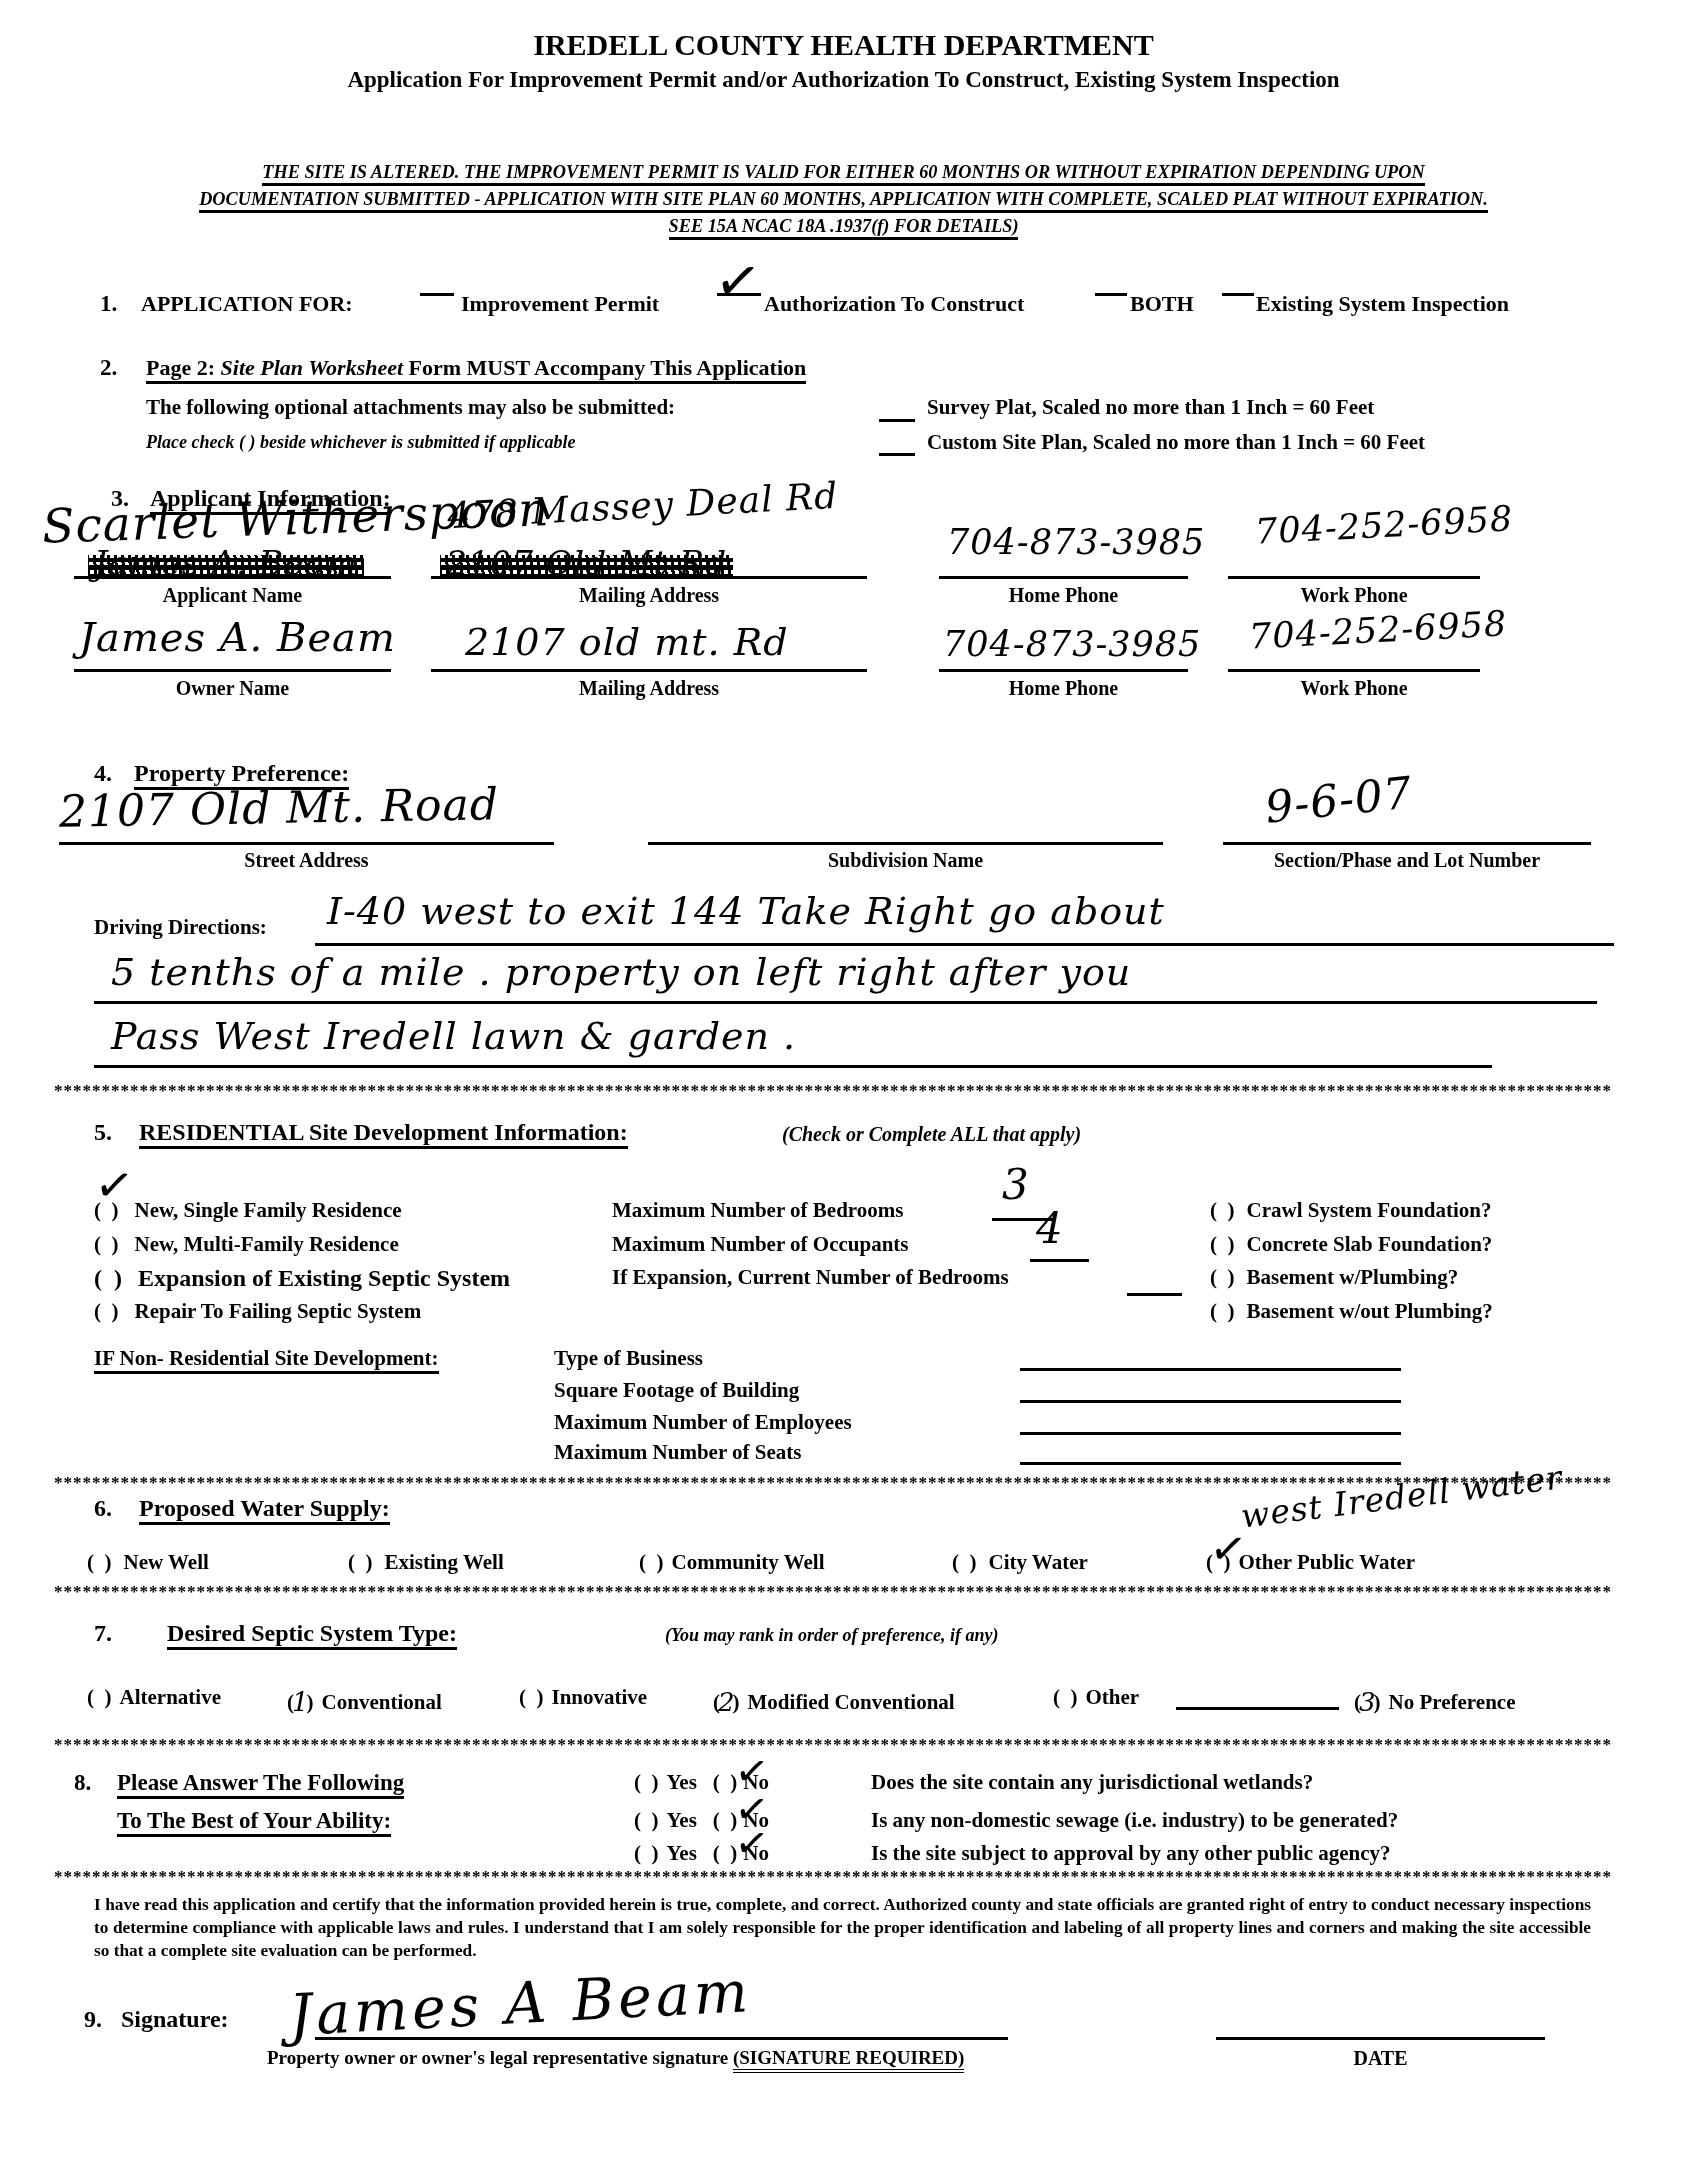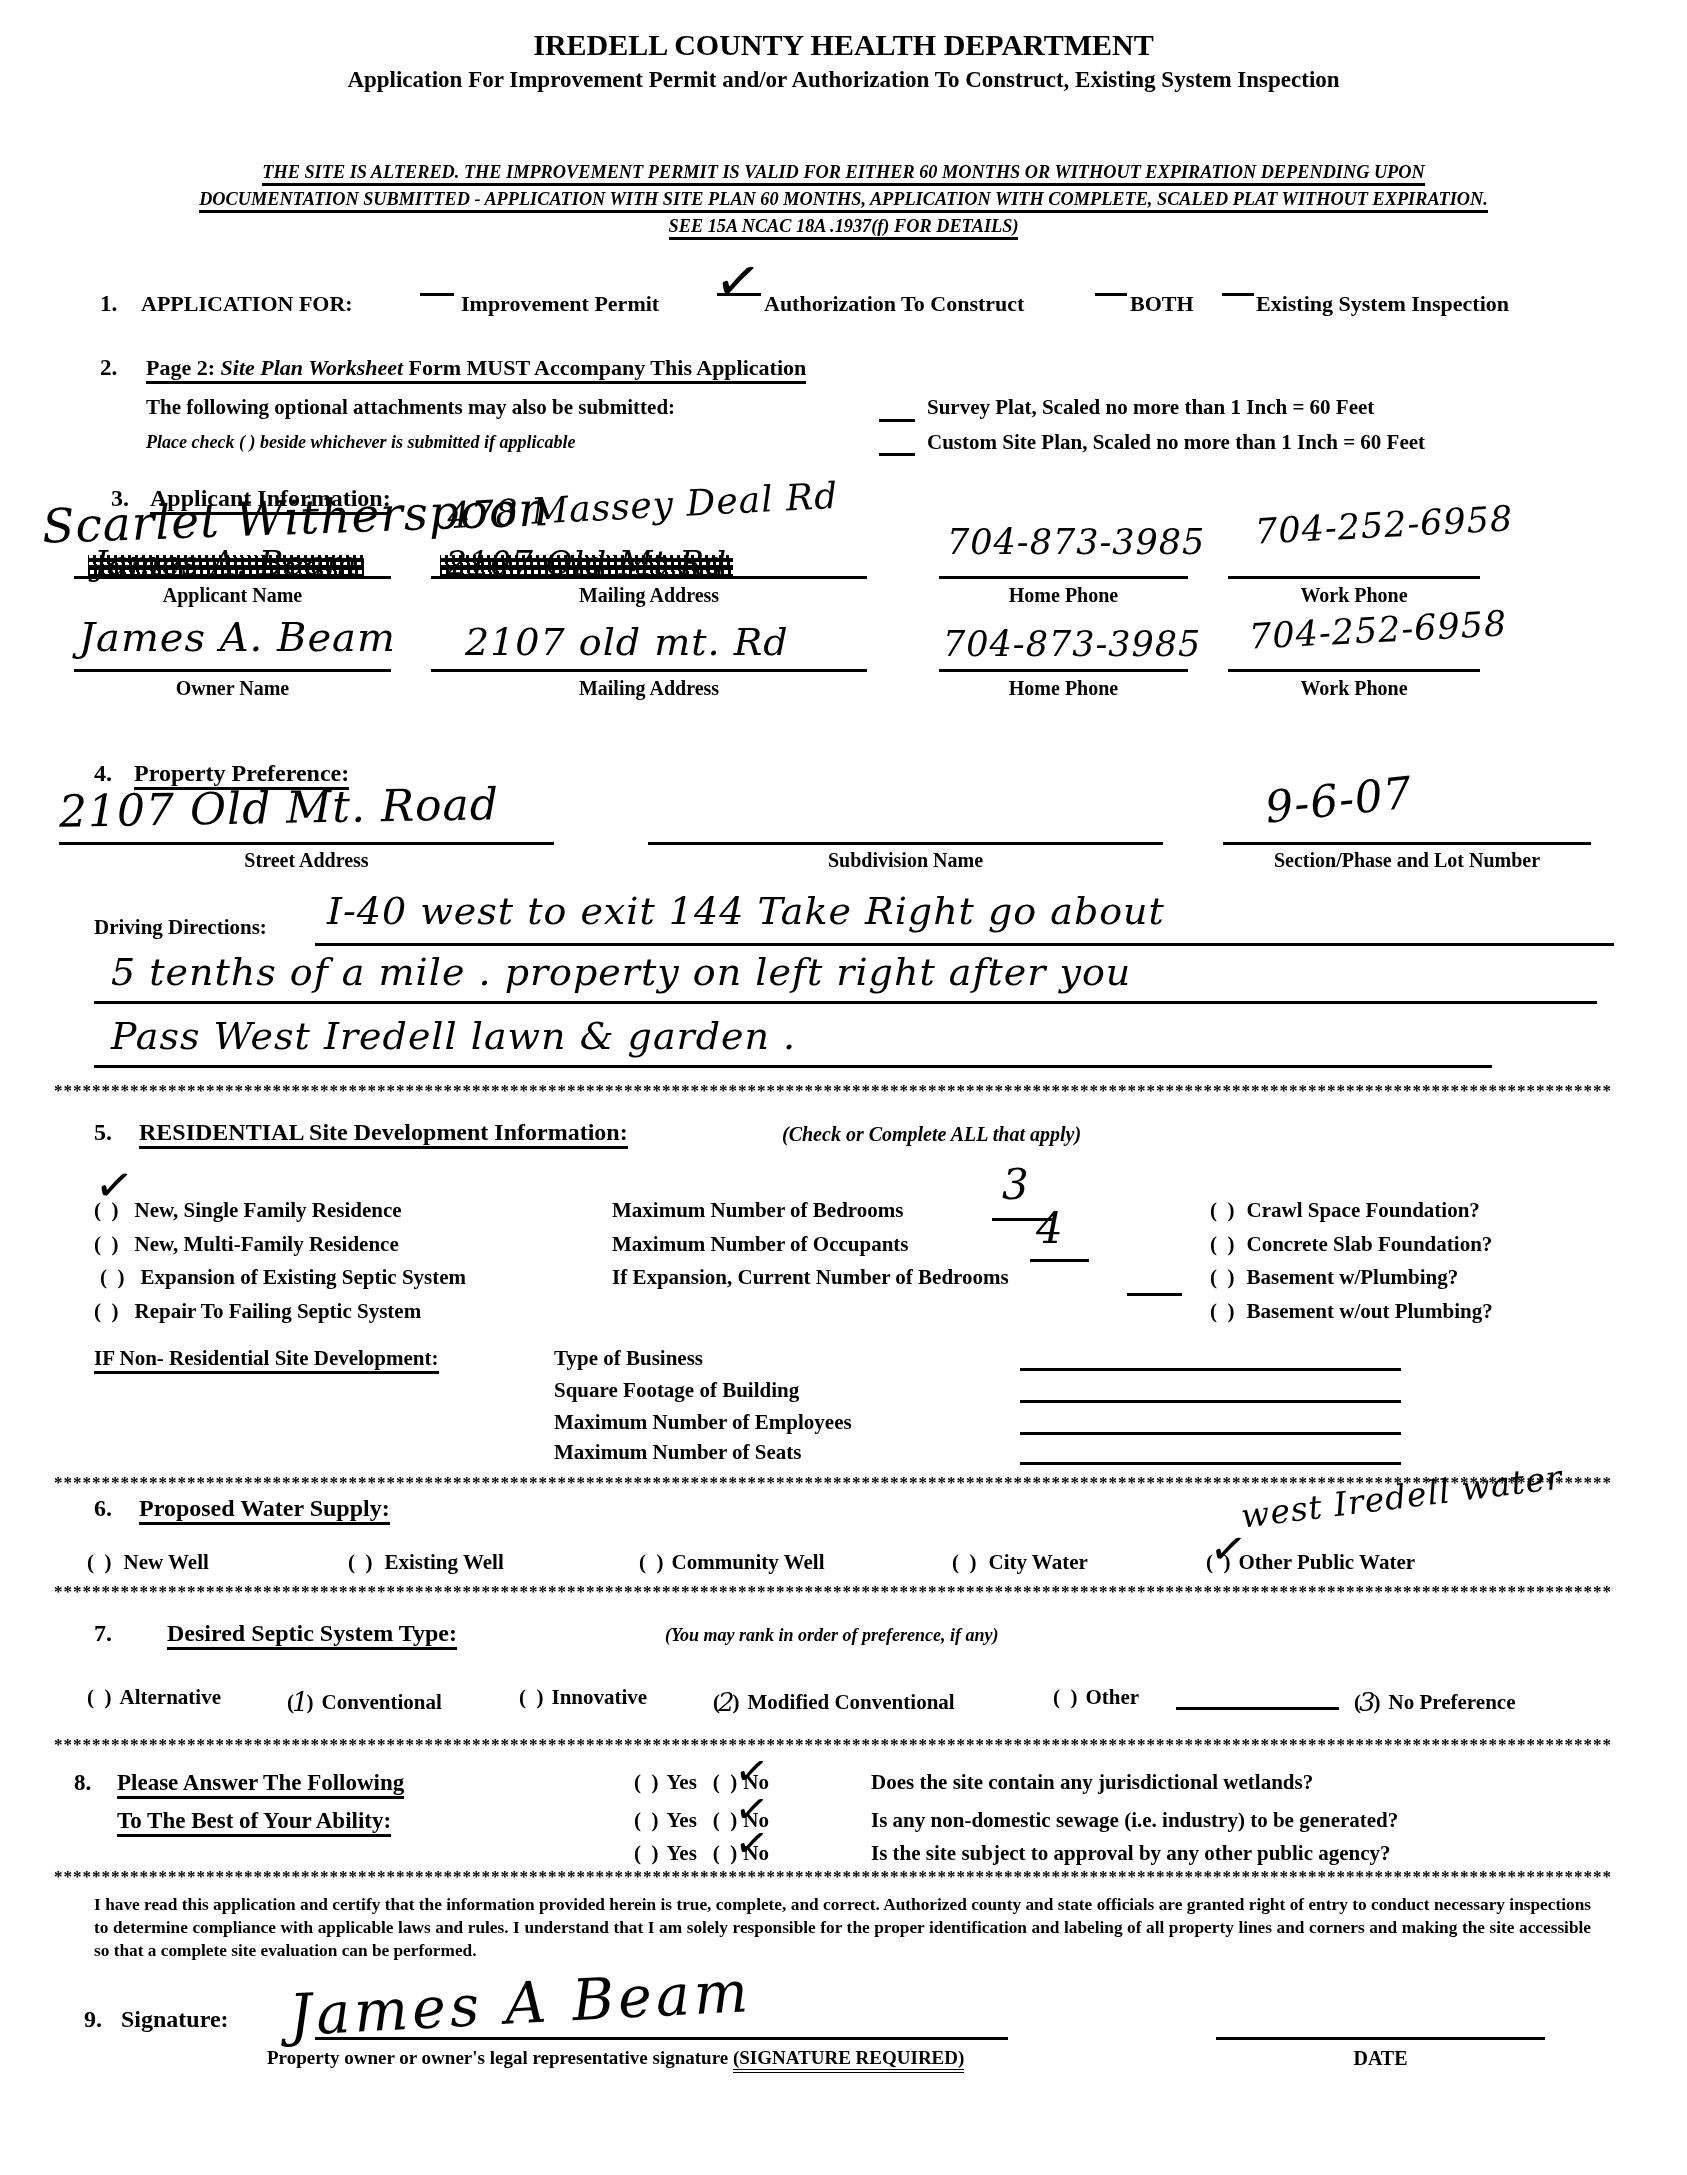--- a/index.html
+++ b/index.html
@@ -119,33 +119,33 @@
 
   <div class="stars" style="top:1081px;">********************************************************************************************************************************************************************************************************</div>
 
   <div class="t" style="left:94px;top:1119px;font-size:24px;">5.</div>
   <div class="t" style="left:139px;top:1119px;font-size:24px;"><span class="ul">RESIDENTIAL Site Development Information:</span></div>
   <div class="t it" style="left:782px;top:1123px;font-size:20px;">(Check or Complete ALL that apply)</div>
 
   <div class="check" style="left:95px;top:1158px;font-size:46px;transform:rotate(8deg);">✓</div>
   <div class="t" style="left:94px;top:1198px;font-size:21px;"><span class="cb">(  )</span><span style="margin-left:16px;">New, Single Family Residence</span></div>
   <div class="t" style="left:94px;top:1232px;font-size:21px;"><span class="cb">(  )</span><span style="margin-left:16px;">New, Multi-Family Residence</span></div>
-  <div class="t" style="left:100px;top:1265px;font-size:21px;"><span class="cb">(  )</span><span style="margin-left:16px;">Expansion of Existing Septic System</span></div>
+  <div class="t" style="left:94px;top:1265px;font-size:24px;"><span class="cb">(  )</span><span style="margin-left:16px;">Expansion of Existing Septic System</span></div>
   <div class="t" style="left:94px;top:1299px;font-size:21px;"><span class="cb">(  )</span><span style="margin-left:16px;">Repair To Failing Septic System</span></div>
 
   <div class="t" style="left:612px;top:1198px;font-size:21px;">Maximum Number of Bedrooms</div>
   <div class="hw" style="left:1002px;top:1160px;font-size:42px;">3</div>
   <div class="line" style="left:992px;top:1218px;width:61px;"></div>
   <div class="t" style="left:612px;top:1232px;font-size:21px;">Maximum Number of Occupants</div>
   <div class="hw" style="left:1036px;top:1204px;font-size:42px;">4</div>
   <div class="line" style="left:1030px;top:1259px;width:59px;"></div>
   <div class="t" style="left:612px;top:1265px;font-size:21px;">If Expansion, Current Number of Bedrooms</div>
   <div class="line" style="left:1127px;top:1293px;width:55px;"></div>
 
-  <div class="t" style="left:1210px;top:1198px;font-size:21px;"><span class="cb">(  )</span><span style="margin-left:12px;">Crawl Space Foundation?</span></div>
+  <div class="t" style="left:1210px;top:1198px;font-size:21px;"><span class="cb">(  )</span><span style="margin-left:12px;">Crawl System Foundation?</span></div>
   <div class="t" style="left:1210px;top:1232px;font-size:21px;"><span class="cb">(  )</span><span style="margin-left:12px;">Concrete Slab Foundation?</span></div>
   <div class="t" style="left:1210px;top:1265px;font-size:21px;"><span class="cb">(  )</span><span style="margin-left:12px;">Basement w/Plumbing?</span></div>
   <div class="t" style="left:1210px;top:1299px;font-size:21px;"><span class="cb">(  )</span><span style="margin-left:12px;">Basement w/out Plumbing?</span></div>
 
   <div class="t" style="left:94px;top:1346px;font-size:21px;"><span class="ul">IF Non- Residential  Site Development:</span></div>
   <div class="t" style="left:554px;top:1346px;font-size:21px;">Type of Business</div>
   <div class="line" style="left:1020px;top:1368px;width:381px;"></div>
   <div class="t" style="left:554px;top:1378px;font-size:21px;">Square Footage of Building</div>
   <div class="line" style="left:1020px;top:1400px;width:381px;"></div>
   <div class="t" style="left:554px;top:1410px;font-size:21px;">Maximum Number of Employees</div>

